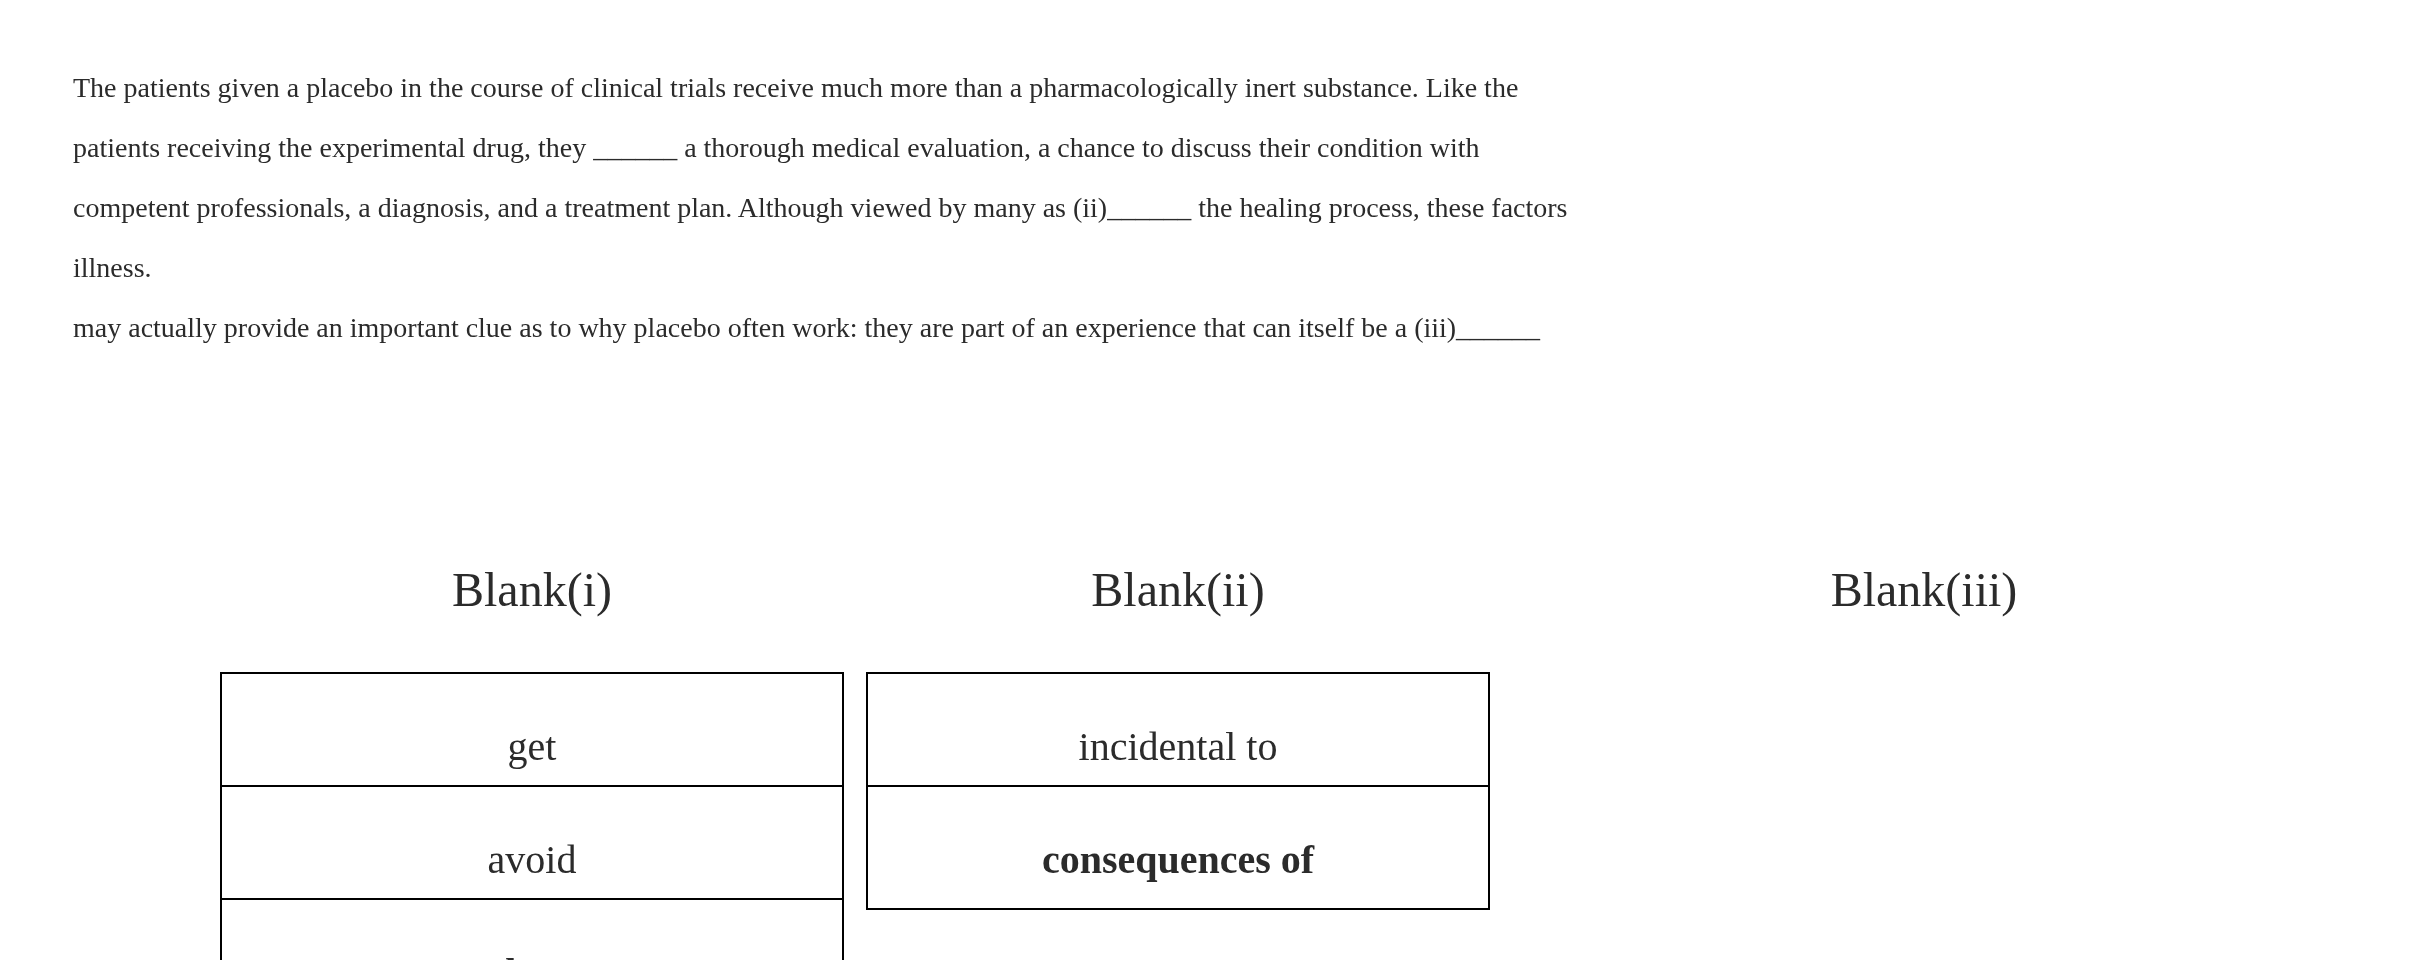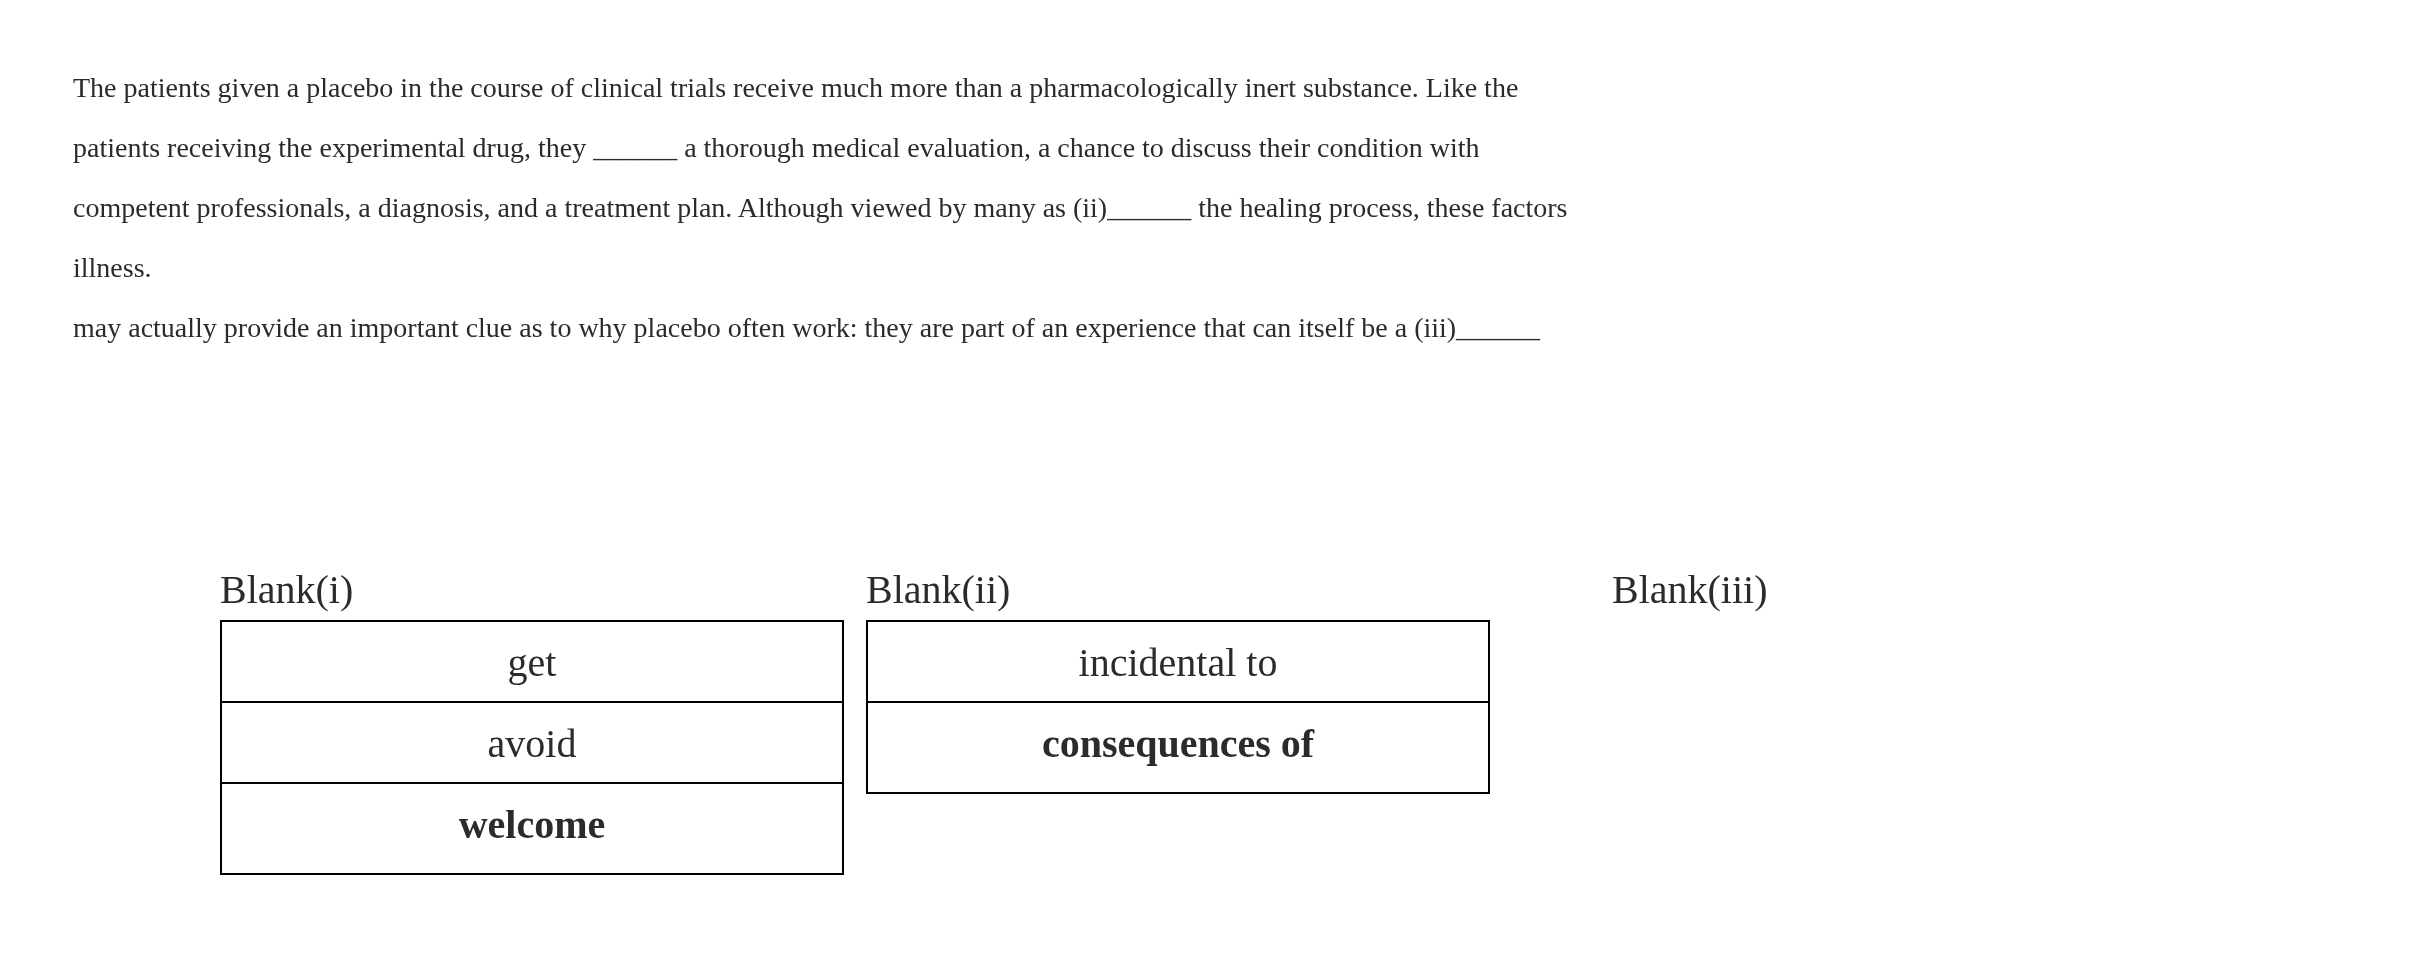--- a/index.html
+++ b/index.html
@@ -27,37 +27,40 @@
     white-space: nowrap;
     display: block;
     height: 60px;
   }
   .blank-col {
     position: absolute;
     top: 560px;
     width: 624px;
   }
   .blank-label {
-    font-size: 40px;
+    text-align: center;
+    font-size: 48px;
     line-height: 60px;
     height: 60px;
+    margin-bottom: 52px;
   }
   .options {
     border: 2.5px solid #000;
     box-sizing: border-box;
     width: 624px;
   }
   .option {
     height: 81px;
     line-height: 81px;
     text-align: center;
     font-size: 40px;
     border-bottom: 2.5px solid #000;
     box-sizing: border-box;
     cursor: pointer;
+    margin-top: 32px;
   }
   .option:last-child {
     border-bottom: none;
     height: 89px;
     font-weight: bold;
   }
   #col-0 { left: 220px; }
   #col-1 { left: 866px; }
   #col-2 { left: 1612px; }
 </style>

